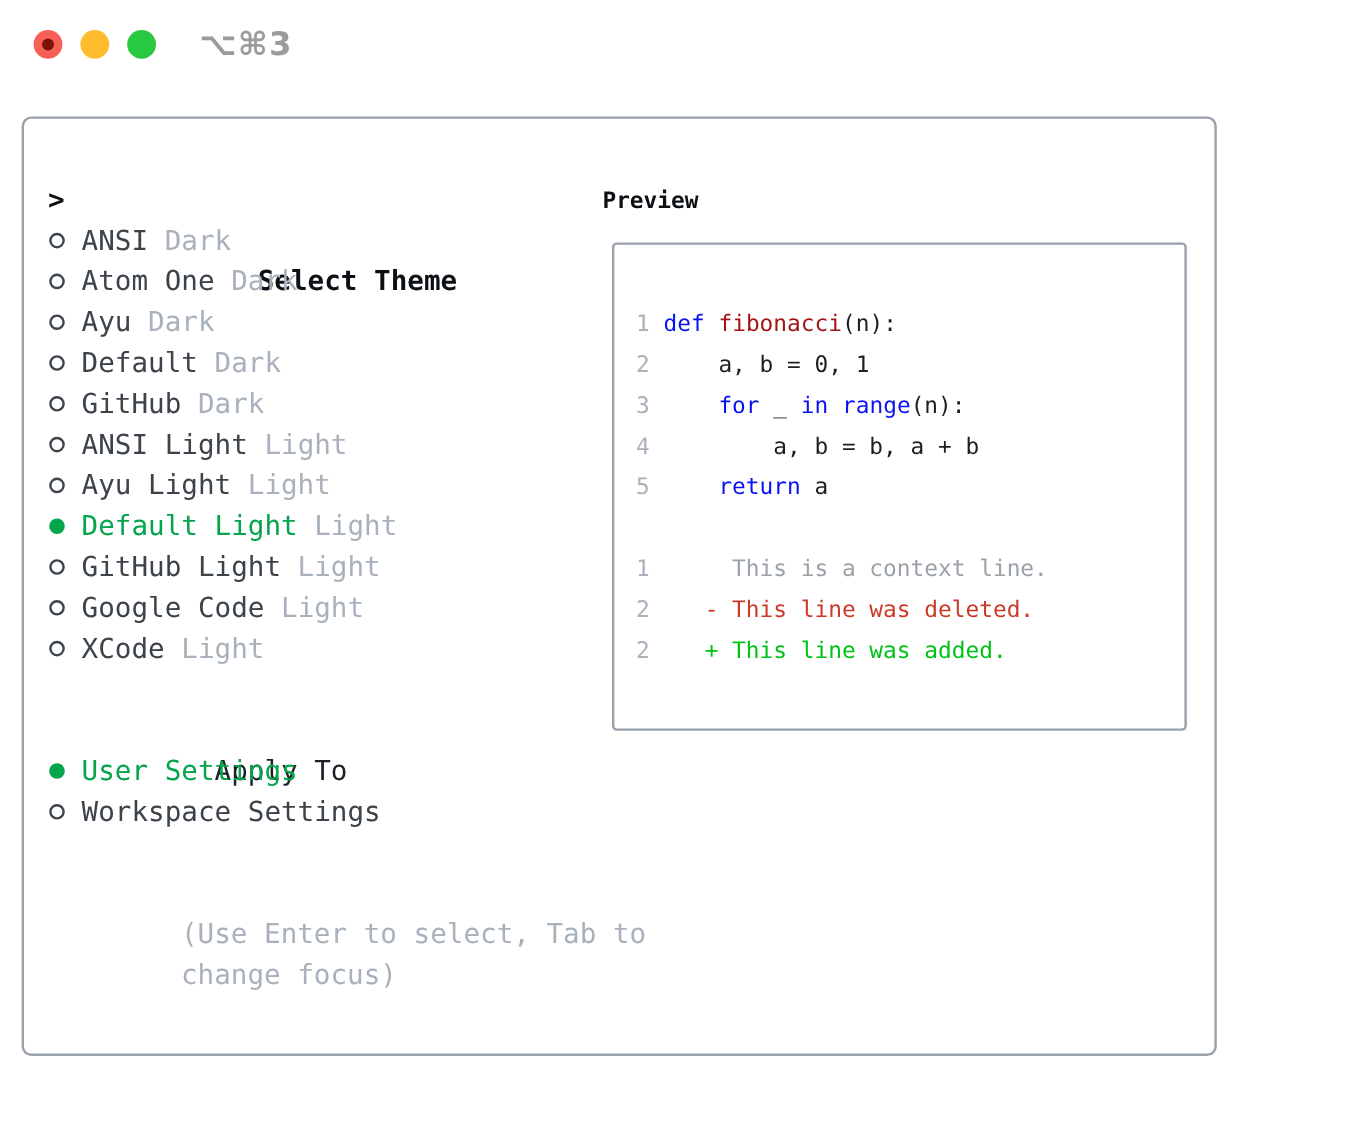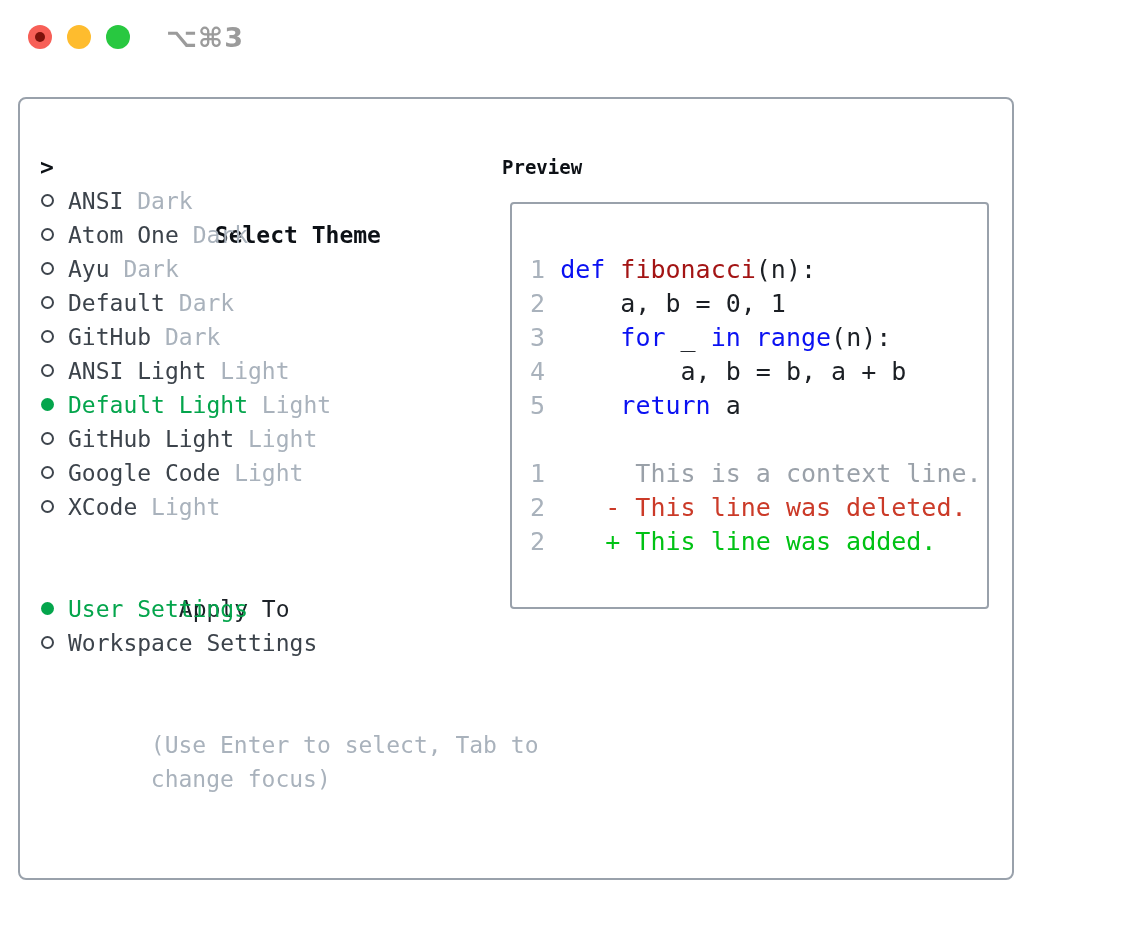--- a/index.html
+++ b/index.html
@@ -61,21 +61,21 @@
   .opt-name.selected{color:var(--accent-green);}
   .muted{color:var(--muted);}
   
   .preview-hdr{position:absolute;left:482px;top:51px;height:34px;line-height:34px;
     font-size:19px;font-weight:bold;color:var(--ink-strong);}
   .preview-box{
     position:absolute;left:490px;top:103px;width:479px;height:407px;
     box-sizing:border-box;border:2px solid var(--border-gray);border-radius:4px;
     padding:49px 0 0 18px;overflow:hidden;background:#ffffff;
   }
-  .code-line{height:34px;line-height:34px;white-space:pre;font-size:25px;}
+  .code-line{height:34px;line-height:34px;white-space:pre;font-size:19px;}
   .ln{color:var(--muted);}
   .tok-pl{color:var(--code-ink);}
   .tok-kw{color:var(--keyword-blue);}
   .tok-fn{color:var(--function-red);}
   .tok-ctx{color:var(--context-gray);}
   .tok-del{color:var(--deleted-red);}
   .tok-add{color:var(--added-green);}
 </style>
 </head>
 <body>
@@ -98,20 +98,21 @@
         <span class="prefix">&gt;</span>
         <span class="hdr">Select Theme</span>
       </div>
       <div id="theme-list">
           <div class="row option"><span class="bullet open"></span><span class="opt-name">ANSI</span><span class="muted"> Dark</span></div>
           <div class="row option"><span class="bullet open"></span><span class="opt-name">Atom One</span><span class="muted"> Dark</span></div>
           <div class="row option"><span class="bullet open"></span><span class="opt-name">Ayu</span><span class="muted"> Dark</span></div>
           <div class="row option"><span class="bullet open"></span><span class="opt-name">Default</span><span class="muted"> Dark</span></div>
           <div class="row option"><span class="bullet open"></span><span class="opt-name">GitHub</span><span class="muted"> Dark</span></div>
           <div class="row option"><span class="bullet open"></span><span class="opt-name">ANSI Light</span><span class="muted"> Light</span></div>
+          <div class="row option"><span class="bullet open"></span><span class="opt-name">Ayu Light</span><span class="muted"> Light</span></div>
           <div class="row option"><span class="bullet filled"></span><span class="opt-name selected">Default Light</span><span class="muted"> Light</span></div>
           <div class="row option"><span class="bullet open"></span><span class="opt-name">GitHub Light</span><span class="muted"> Light</span></div>
           <div class="row option"><span class="bullet open"></span><span class="opt-name">Google Code</span><span class="muted"> Light</span></div>
           <div class="row option"><span class="bullet open"></span><span class="opt-name">XCode</span><span class="muted"> Light</span></div>
         </div>
       <div class="row"></div>
       <div class="row">
         <span class="subhdr">Apply To</span>
       </div>
       <div id="apply-list">

